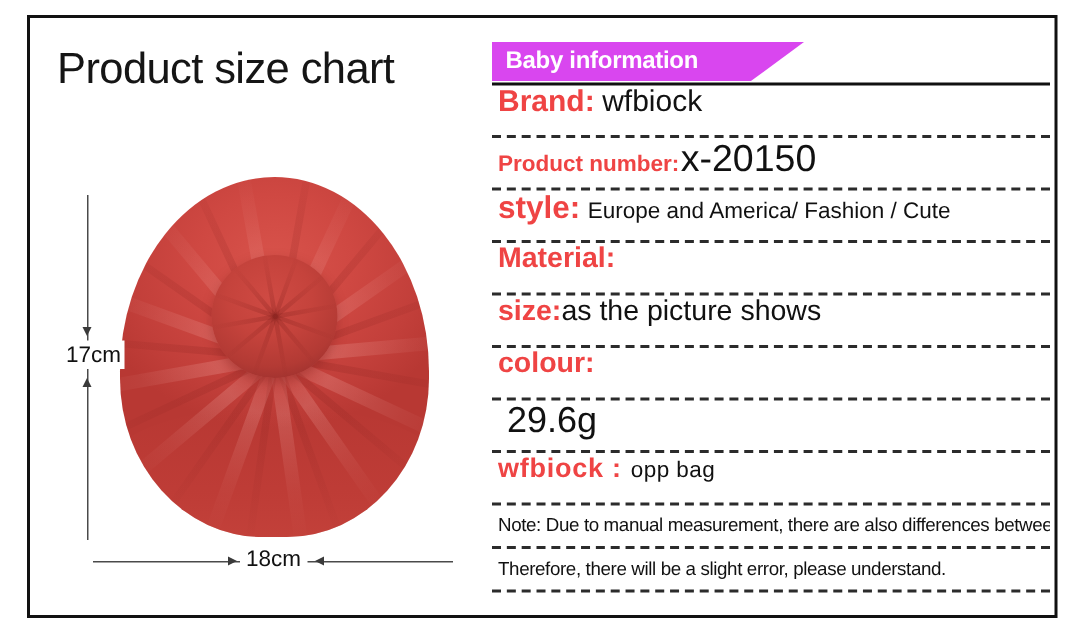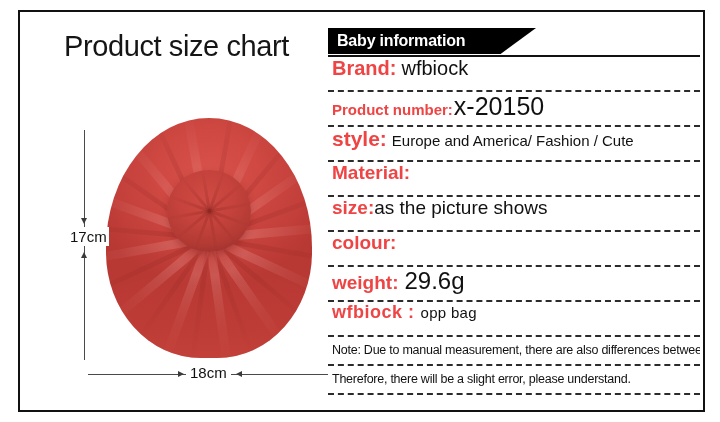--- a/index.html
+++ b/index.html
@@ -22,21 +22,21 @@
     top: 10px;
     width: 687px;
     height: 402px;
     border: 2px solid #111111;
     box-sizing: border-box;
   }
 
   
   .left-panel {
     position: absolute;
-    left: 38px;
+    left: 12px;
     top: 12px;
     width: 300px;
     height: 398px;
   }
   .chart-title {
     position: absolute;
     left: 26px;
     top: 18px;
     font-size: 29px;
     font-weight: 400;
@@ -195,21 +195,21 @@
   .right-panel {
     position: absolute;
     left: 328px;
     top: 28px;
     width: 372px;
   }
   .banner {
     position: relative;
     height: 26px;
     width: 208px;
-    background: #000000;
+    background: #d946ef;
     clip-path: polygon(0 0, 100% 0, 83% 100%, 0 100%);
     display: flex;
     align-items: center;
   }
   .banner-text {
     color: #ffffff;
     font-size: 16px;
     font-weight: 700;
     padding-left: 9px;
     letter-spacing: -0.2px;
@@ -382,21 +382,20 @@
       <span class="val">as the picture shows</span>
     </div>
     <div class="rule-dashed"></div>
 
     <div class="row r-col">
       <span class="lab">colour:</span>
     </div>
     <div class="rule-dashed"></div>
 
     <div class="row r-wt">
-      <span class="lab">weight:</span>
       <span class="val">29.6g</span>
     </div>
     <div class="rule-dashed"></div>
 
     <div class="row r-pkg">
       <span class="lab">wfbiock :</span>
       <span class="val">opp bag</span>
     </div>
     <div class="rule-dashed"></div>
 

